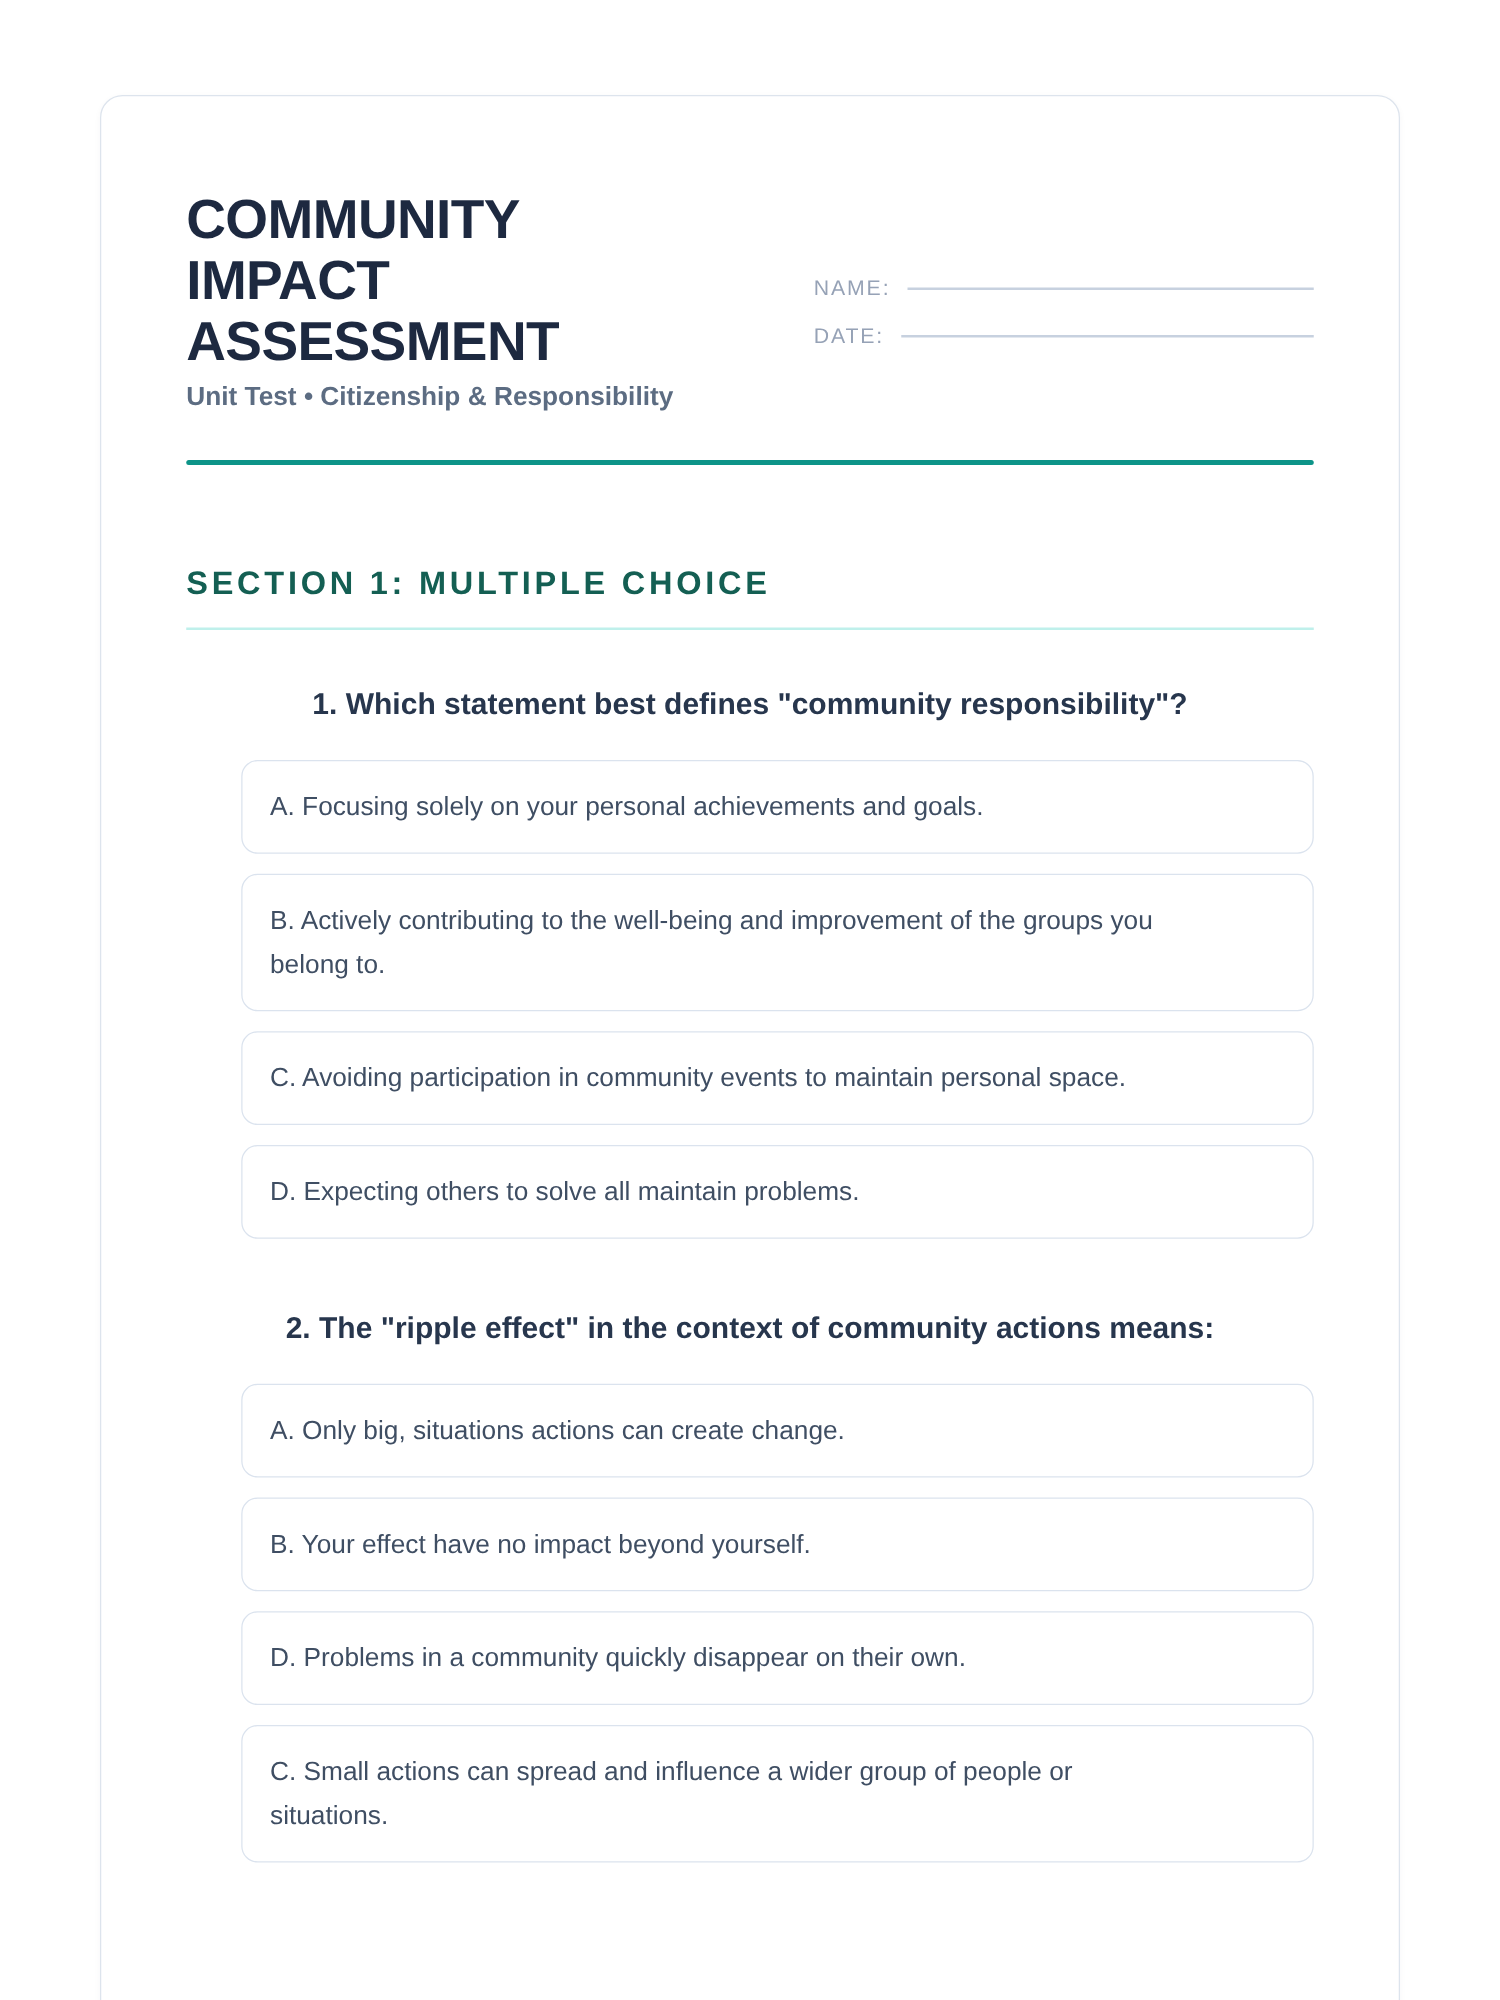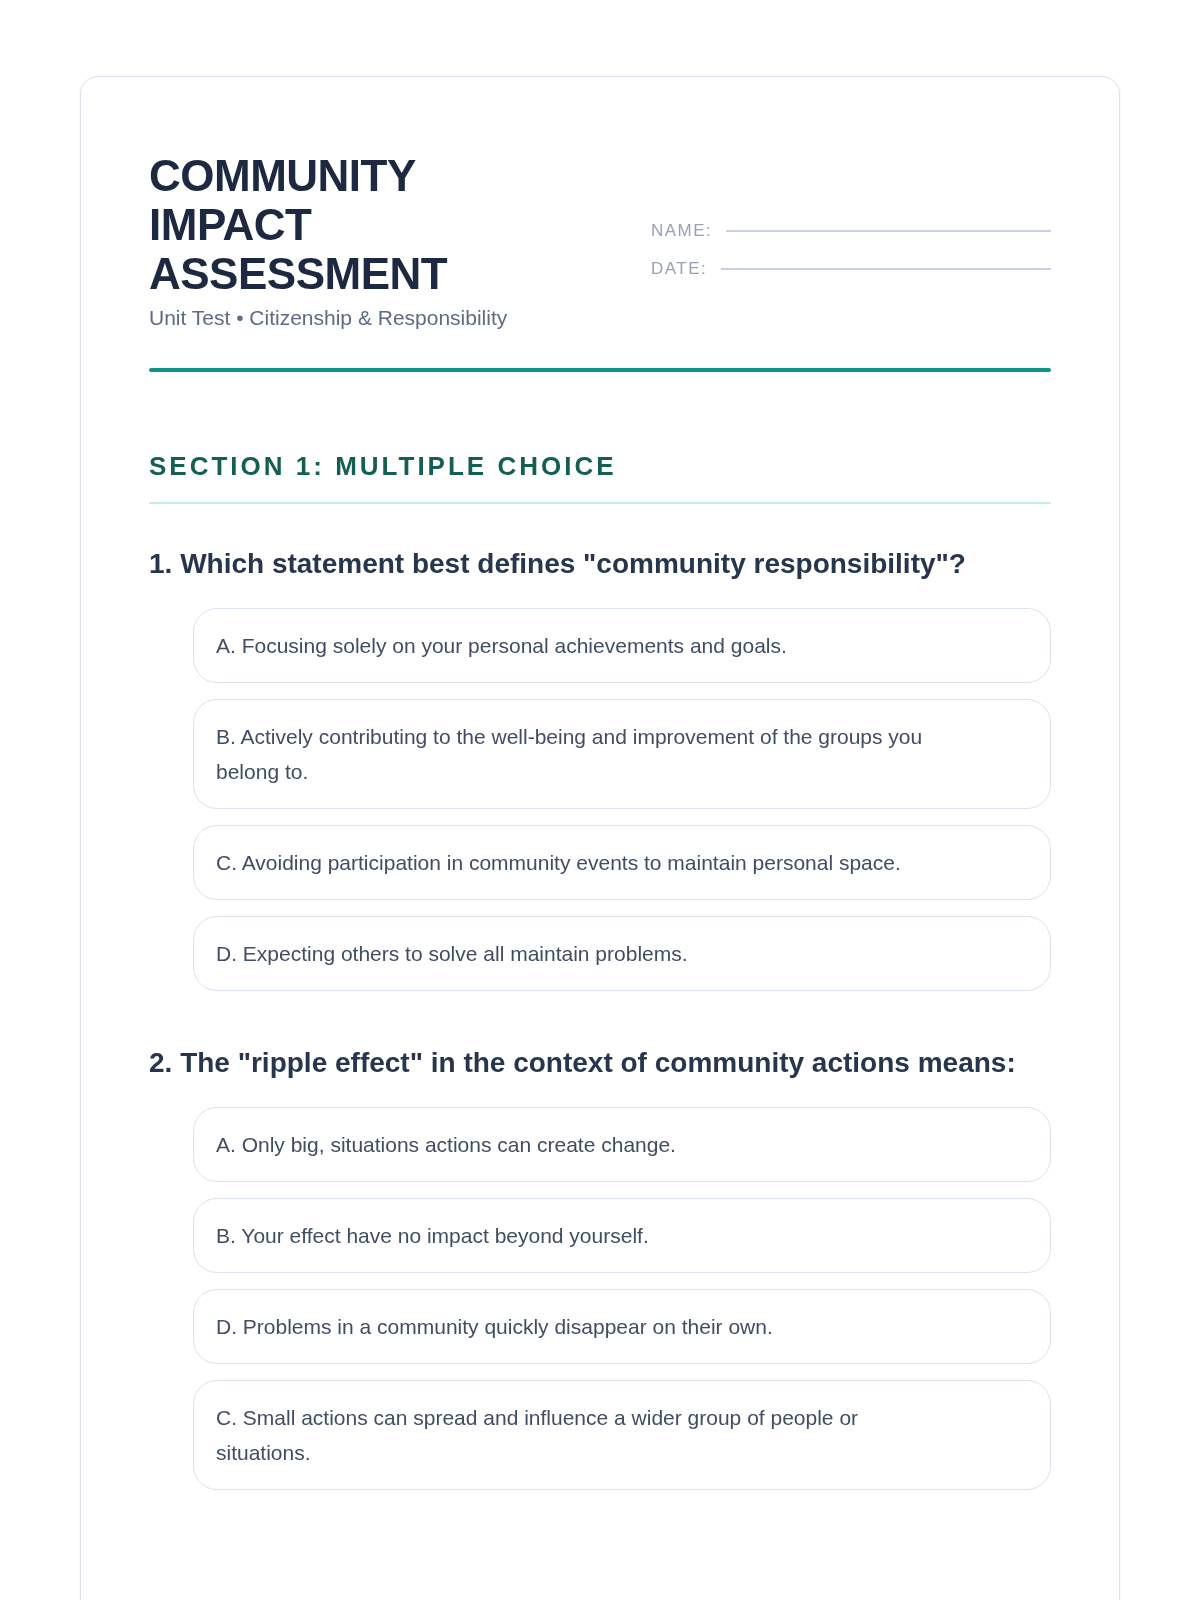--- a/index.html
+++ b/index.html
@@ -32,20 +32,21 @@
     font-weight: bold;
     color: #1d2940;
     line-height: 49px;
     letter-spacing: -0.5px;
   }
   .page-subtitle {
     margin-top: 6px;
     font-size: 21px;
     line-height: 28px;
     color: #5c6c82;
+    font-weight: bold;
   }
   .fields {
     width: 400px;
     padding-top: 70px;
   }
   .field-row {
     display: flex;
     align-items: center;
     height: 20px;
     margin-bottom: 18px;
@@ -77,35 +78,36 @@
     color: #145f53;
   }
   .rule-light {
     margin-top: 20px;
     height: 2px;
     background: #bff0eb;
   }
   .question { margin-top: 44px; }
   .question + .question { margin-top: 56px; }
   .q-heading {
-    font-size: 28px;
+    font-size: 24px;
     line-height: 32px;
     font-weight: bold;
     color: #27364d;
     margin-bottom: 28px;
+    text-align: center;
   }
   .options {
     margin-left: 44px;
     display: flex;
     flex-direction: column;
     gap: 16px;
   }
   .option {
     border: 1.5px solid #dbe3ee;
-    border-radius: 24px;
+    border-radius: 13px;
     background: #ffffff;
     padding: 19px 22px;
   }
   .option-text {
     display: block;
     max-width: 730px;
     font-size: 21px;
     line-height: 35px;
     color: #3f4e63;
   }

